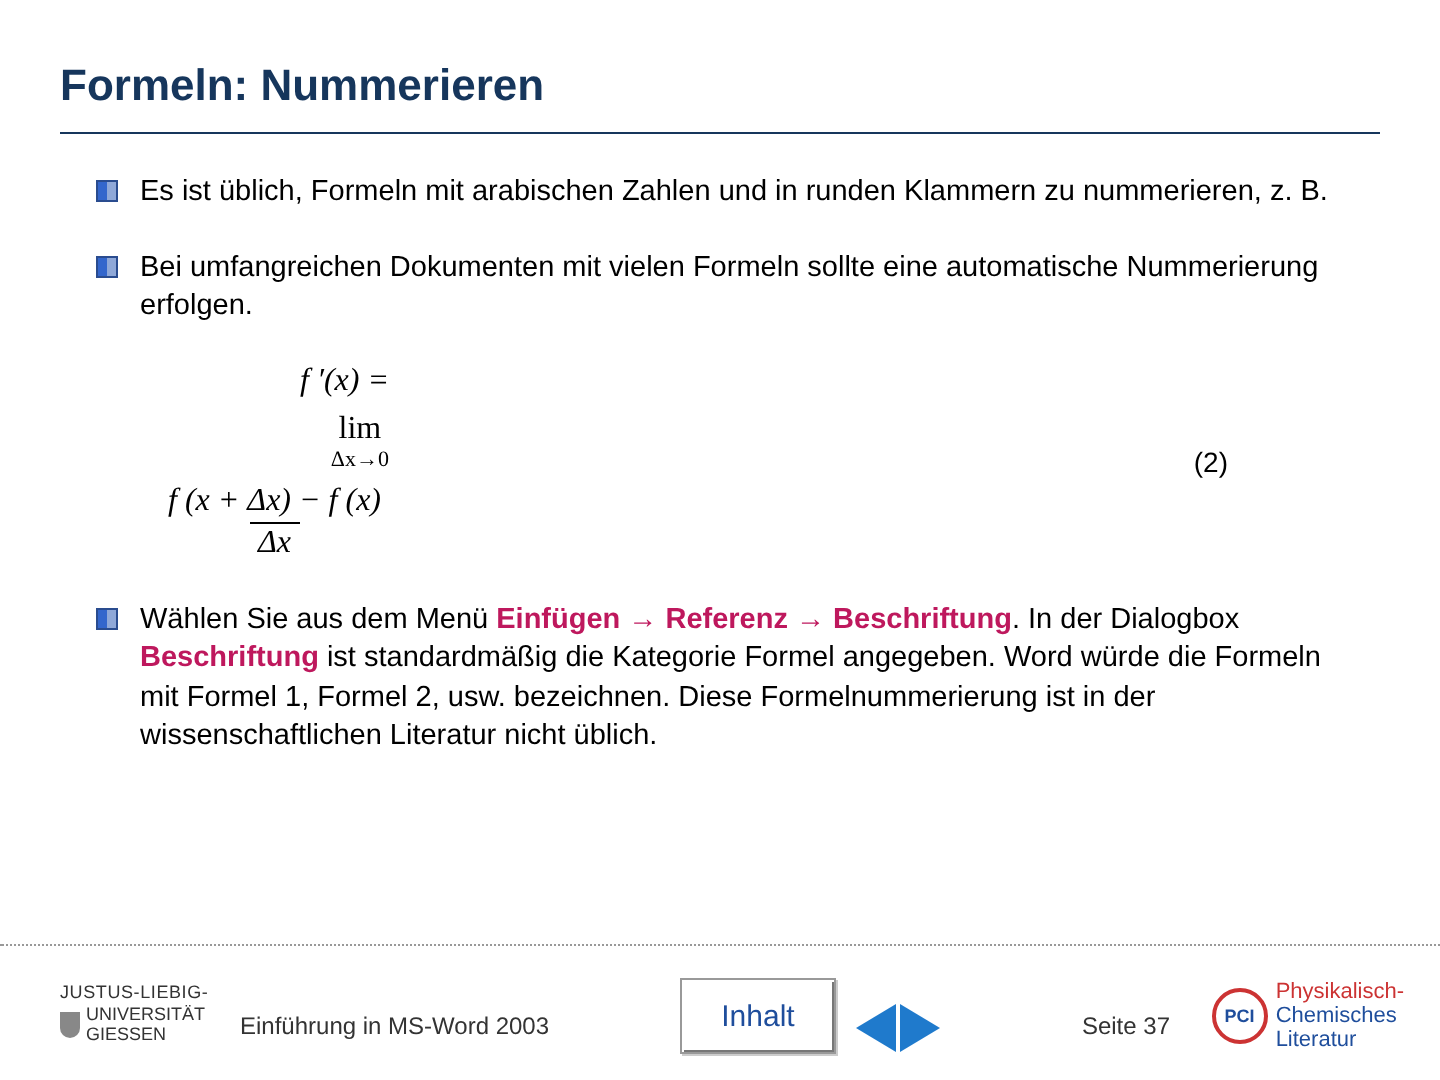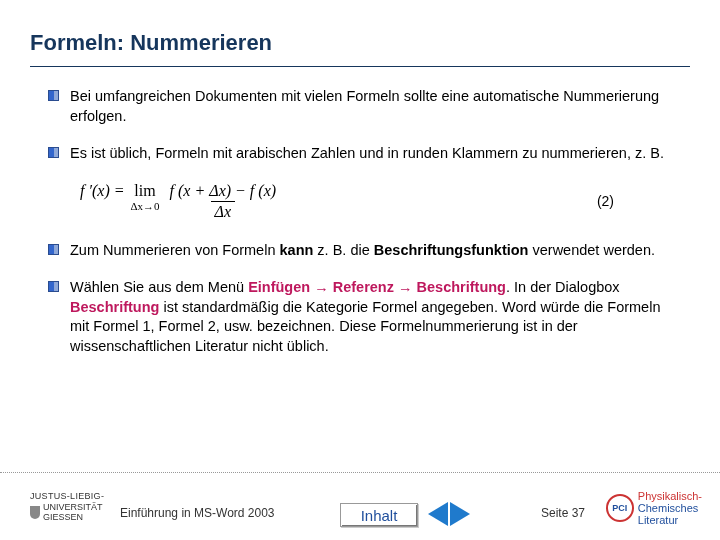--- a/index.html
+++ b/index.html
@@ -48,22 +48,23 @@
     align-items: center;
     justify-content: space-between;
     padding: 0 18px 0 32px;
     margin-bottom: 20px;
   }
   .formula {
     font-family: 'Times New Roman', serif;
     font-style: italic;
     font-size: 16px;
     display: flex;
-    align-items: flex-start;
+    align-items: flex-end;
     gap: 6px;
+    flex-direction: column;
   }
   .lim { display: inline-flex; flex-direction: column; align-items: center; font-style: normal; }
   .lim-top { font-style: normal; }
   .lim-bot { font-size: 11px; }
   .frac { display: inline-flex; flex-direction: column; align-items: center; }
   .frac-top { padding: 0 4px 1px 4px; }
   .frac-bot { border-top: 1px solid #000; padding: 1px 4px 0 4px; }
   .eq-num { font-size: 14px; padding-right: 40px; }
   .footer {
     position: absolute;
@@ -84,21 +85,21 @@
   }
   .uni-logo .jl { letter-spacing: 0.3px; }
   .uni-logo .row2 { display: flex; align-items: center; gap: 3px; margin-top: 1px;}
   .shield { width: 10px; height: 13px; background:#888; border-radius: 0 0 5px 5px;}
   .foot-center {
     position: absolute; left: 120px; bottom: 20px;
     font-size: 12px; color: #333;
   }
   .inhalt-btn {
     position: absolute; left: 340px; bottom: 13px;
-    width: 78px; height: 24px;
+    width: 78px; height: 38px;
     font-size: 15px; color: #1f4e9c;
     display: flex; align-items: center; justify-content: center;
     background: #fff;
     box-shadow: inset 1px 1px 0 #fff, inset -1px -1px 0 #777, 1px 1px 0 #ccc;
     border: 1px solid #999;
     cursor: pointer;
   }
   .nav-arrows {
     position: absolute; left: 428px; bottom: 14px;
     display: flex; gap: 2px;
@@ -132,49 +133,43 @@
 <body>
 
 <div class="slide">
   <div class="title">Formeln: Nummerieren</div>
   <hr class="title-rule">
 
   <div class="content">
 
     <div class="bullet">
       <div class="bullet-marker"></div>
-      <div class="bullet-text">Bei umfangreichen Dokumenten mit vielen Formeln sollte eine automatische Nummerierung erfolgen.</div>
+      <div class="bullet-text">Es ist üblich, Formeln mit arabischen Zahlen und in runden Klammern zu nummerieren, z. B.</div>
     </div>
 
     <div class="bullet">
       <div class="bullet-marker"></div>
-      <div class="bullet-text">Es ist üblich, Formeln mit arabischen Zahlen und in runden Klammern zu nummerieren, z. B.</div>
+      <div class="bullet-text">Bei umfangreichen Dokumenten mit vielen Formeln sollte eine automatische Nummerierung erfolgen.</div>
     </div>
 
     <div class="formula-row">
       <div class="formula">
         <span>f ′(x) =</span>
         <span class="lim">
           <span class="lim-top">lim</span>
           <span class="lim-bot">Δx→0</span>
         </span>
         <span class="frac">
           <span class="frac-top">f (x + Δx) − f (x)</span>
           <span class="frac-bot">Δx</span>
         </span>
       </div>
       <div class="eq-num">(2)</div>
     </div>
 
-    <div class="bullet">
-      <div class="bullet-marker"></div>
-      <div class="bullet-text">
-        <span>Zum Nummerieren von Formeln </span><span class="bold">kann</span><span> z. B. die </span><span class="bold">Beschriftungsfunktion</span><span> verwendet werden.</span>
-      </div>
-    </div>
 
     <div class="bullet">
       <div class="bullet-marker"></div>
       <div class="bullet-text">
         <span>Wählen Sie aus dem Menü </span><span class="menu-ref">Einfügen</span><span class="menu-ref arrow"> → </span><span class="menu-ref">Referenz</span><span class="menu-ref arrow"> → </span><span class="menu-ref">Beschriftung</span><span>. In der Dialogbox </span><span class="menu-ref">Beschriftung</span><span> ist standardmäßig die Kategorie Formel angegeben. Word würde die Formeln mit Formel 1, Formel 2, usw. bezeichnen. Diese Formelnummerierung ist in der wissenschaftlichen Literatur nicht üblich.</span>
       </div>
     </div>
 
   </div>
 </div>

